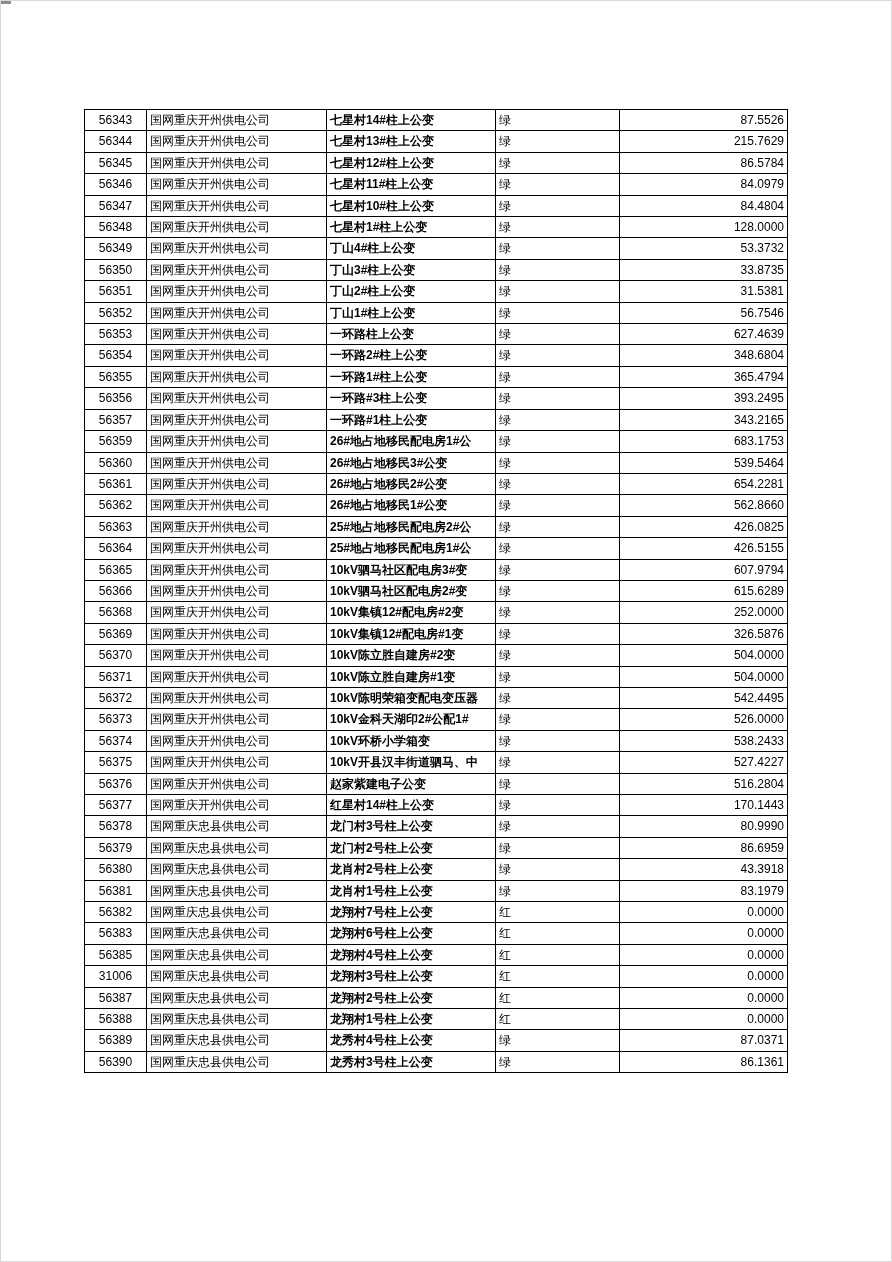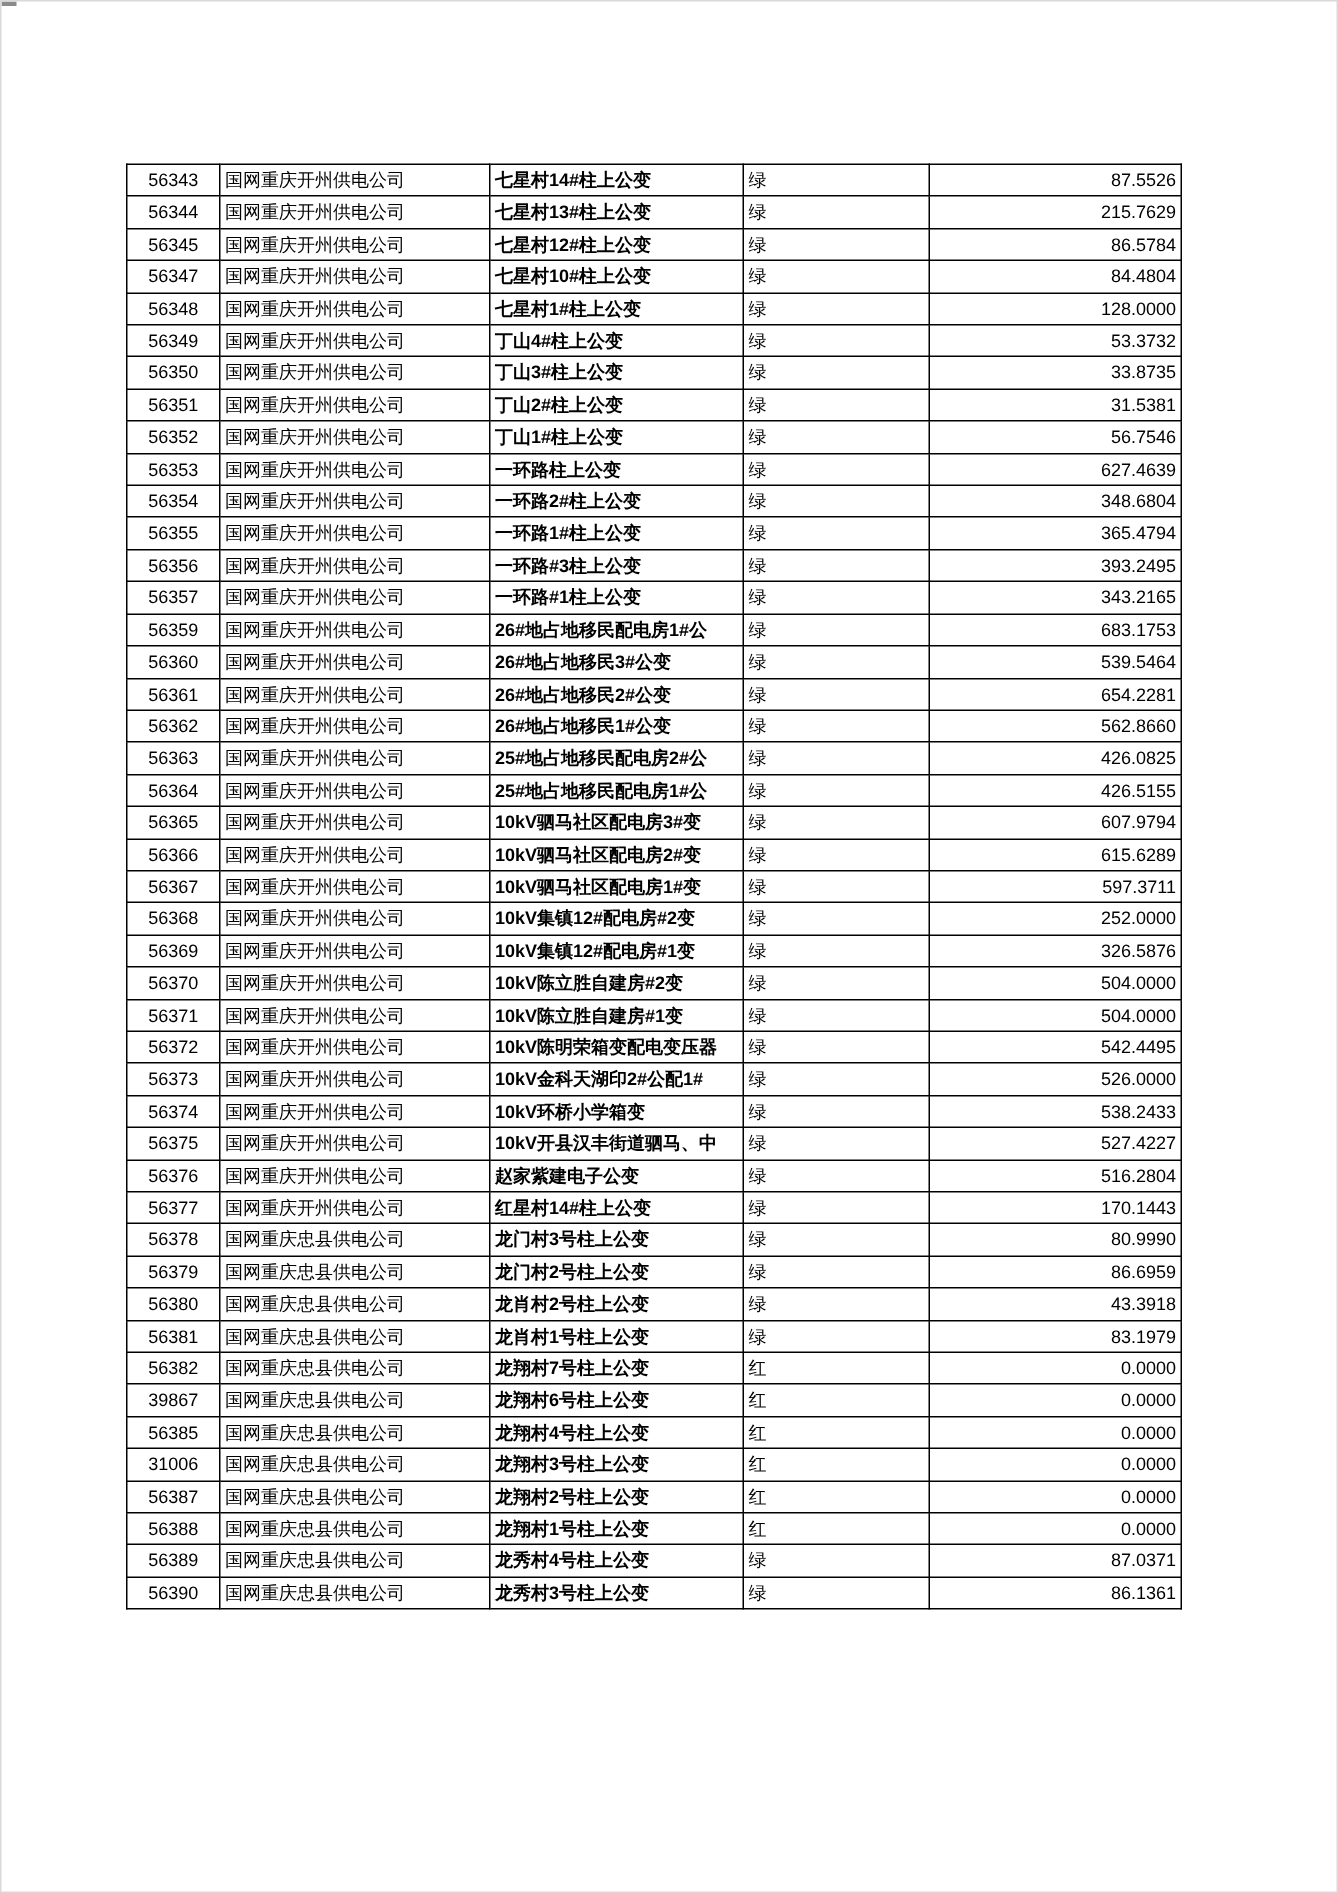--- a/index.html
+++ b/index.html
@@ -80,20 +80,27 @@
   </tr>
 
   <tr>
     <td class="col-id">56345</td>
     <td class="col-company">国网重庆开州供电公司</td>
     <td class="col-device">七星村12#柱上公变</td>
     <td class="col-status">绿</td>
     <td class="col-value">86.5784</td>
   </tr>
 
+  <tr>
+    <td class="col-id">56346</td>
+    <td class="col-company">国网重庆开州供电公司</td>
+    <td class="col-device">七星村11#柱上公变</td>
+    <td class="col-status">绿</td>
+    <td class="col-value">84.0979</td>
+  </tr>
 
   <tr>
     <td class="col-id">56347</td>
     <td class="col-company">国网重庆开州供电公司</td>
     <td class="col-device">七星村10#柱上公变</td>
     <td class="col-status">绿</td>
     <td class="col-value">84.4804</td>
   </tr>
 
   <tr>
@@ -234,27 +241,20 @@
   </tr>
 
   <tr>
     <td class="col-id">56366</td>
     <td class="col-company">国网重庆开州供电公司</td>
     <td class="col-device">10kV驷马社区配电房2#变</td>
     <td class="col-status">绿</td>
     <td class="col-value">615.6289</td>
   </tr>
 
-  <tr>
-    <td class="col-id">56367</td>
-    <td class="col-company">国网重庆开州供电公司</td>
-    <td class="col-device">10kV驷马社区配电房1#变</td>
-    <td class="col-status">绿</td>
-    <td class="col-value">597.3711</td>
-  </tr>
 
   <tr>
     <td class="col-id">56368</td>
     <td class="col-company">国网重庆开州供电公司</td>
     <td class="col-device">10kV集镇12#配电房#2变</td>
     <td class="col-status">绿</td>
     <td class="col-value">252.0000</td>
   </tr>
 
   <tr>
@@ -363,21 +363,21 @@
 
   <tr>
     <td class="col-id">56382</td>
     <td class="col-company">国网重庆忠县供电公司</td>
     <td class="col-device">龙翔村7号柱上公变</td>
     <td class="col-status">红</td>
     <td class="col-value">0.0000</td>
   </tr>
 
   <tr>
-    <td class="col-id">39867</td>
+    <td class="col-id">56383</td>
     <td class="col-company">国网重庆忠县供电公司</td>
     <td class="col-device">龙翔村6号柱上公变</td>
     <td class="col-status">红</td>
     <td class="col-value">0.0000</td>
   </tr>
 
 
   <tr>
     <td class="col-id">56385</td>
     <td class="col-company">国网重庆忠县供电公司</td>

